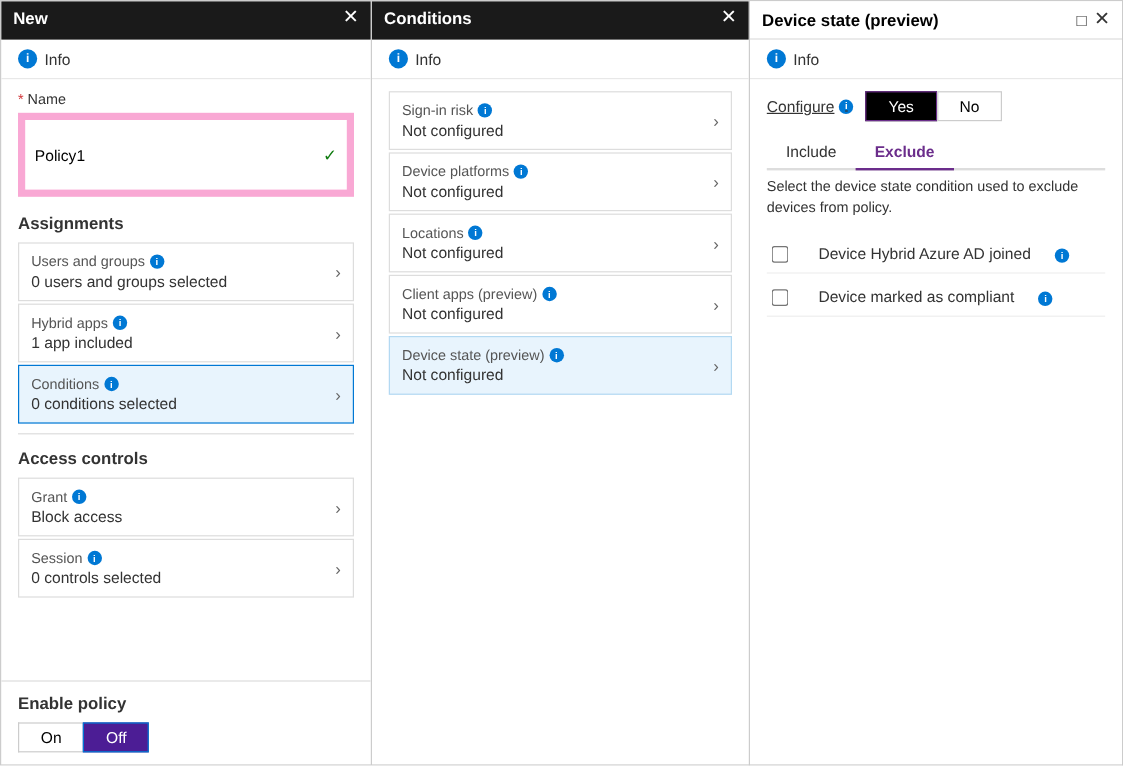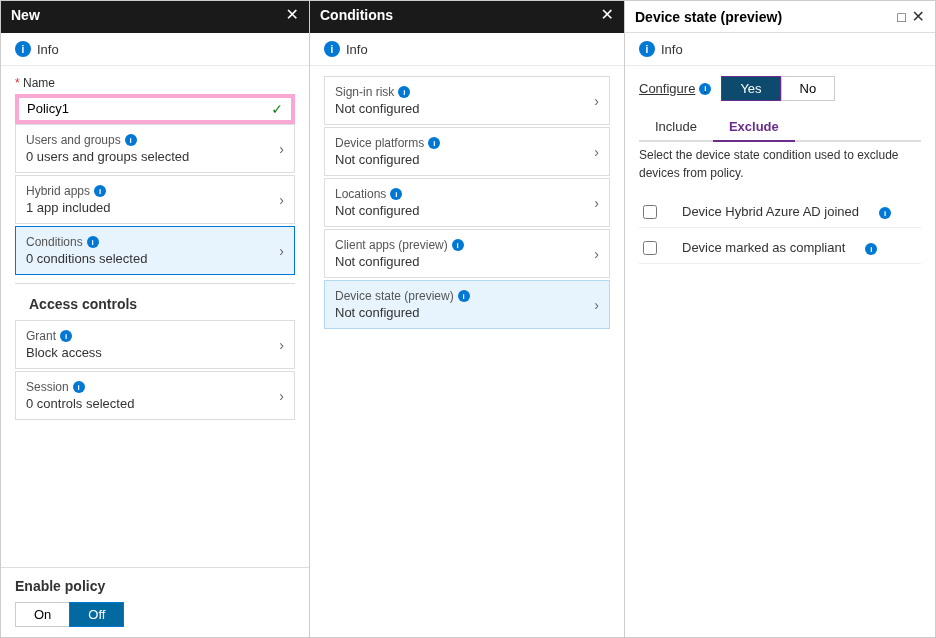--- a/index.html
+++ b/index.html
@@ -130,26 +130,26 @@
       color: #333;
       margin-bottom: 4px;
     }
 
     .required-star {
       color: #d13438;
     }
 
     .text-input {
       width: 100%;
-      border: 4px solid #f9a8d4;
-      padding: 3px 8px;
+      border: 6px solid #f9a8d4;
+      padding: 21px 8px;
       font-size: 13px;
       outline: none;
       display: flex;
-      align-items: flex-start;
+      align-items: flex-end;
       justify-content: space-between;
       background: #fff;
     }
 
     .check-icon {
       color: #107c10;
       font-size: 14px;
     }
 
     .section-title {
@@ -200,21 +200,21 @@
     .divider {
       border: none;
       border-top: 1px solid #ddd;
       margin: 8px 0;
     }
 
     .access-section-title {
       font-size: 14px;
       font-weight: 600;
       color: #333;
-      margin: 12px 0 8px 14px;
+      margin: 12px 0 8px 0;
     }
 
     .enable-policy-section {
       padding: 10px 14px;
       border-top: 1px solid #ddd;
     }
 
     .toggle-group {
       display: flex;
       margin-top: 6px;
@@ -222,21 +222,21 @@
 
     .toggle-btn {
       padding: 4px 18px;
       border: 1px solid #ccc;
       cursor: pointer;
       font-size: 13px;
       background: #fff;
     }
 
     .toggle-btn.active {
-      background: #0369a1;
+      background: #4c1d95;
       color: #fff;
       border-color: #0078d4;
     }
 
     .toggle-btn.on-btn {
       border-right: none;
     }
 
     
     .conditions-item {
@@ -277,21 +277,21 @@
 
     .configure-btn {
       padding: 4px 18px;
       border: 1px solid #ccc;
       cursor: pointer;
       font-size: 13px;
       background: #fff;
     }
 
     .configure-btn.active {
-      background: #0c4a6e;
+      background: #000000;
       color: #fff;
       border-color: #6b2d8b;
     }
 
     .tab-row {
       display: flex;
       border-bottom: 2px solid #ddd;
       margin-bottom: 4px;
     }
 
@@ -335,21 +335,21 @@
     .checkbox-label {
       font-size: 13px;
       color: #333;
       display: flex;
       align-items: flex-end;
       gap: 20px;
       margin-left: 17px;
     }
 
     .name-field-row {
-      margin-bottom: 0;
+      margin-bottom: 12px;
     }
   </style>
 </head>
 <body>
 
 <div class="panel panel-left">
   <div class="panel-header">
     <span>New</span>
     <button class="close-btn">
       <span>✕</span>
@@ -366,20 +366,21 @@
       <div class="field-label">
         <span class="required-star">*</span>
         <span>Name</span>
       </div>
       <div class="text-input">
         <span>Policy1</span>
         <span class="check-icon">✓</span>
       </div>
     </div>
 
+    <div class="section-title">Assignments</div>
 
     <div class="assignment-item">
       <div class="assignment-item-text">
         <div class="assignment-item-title">
           <span>Users and groups</span>
           <span class="info-icon" style="width:12px;height:12px;font-size:8px;">i</span>
         </div>
         <div class="assignment-item-value">0 users and groups selected</div>
       </div>
       <span class="chevron">›</span>

